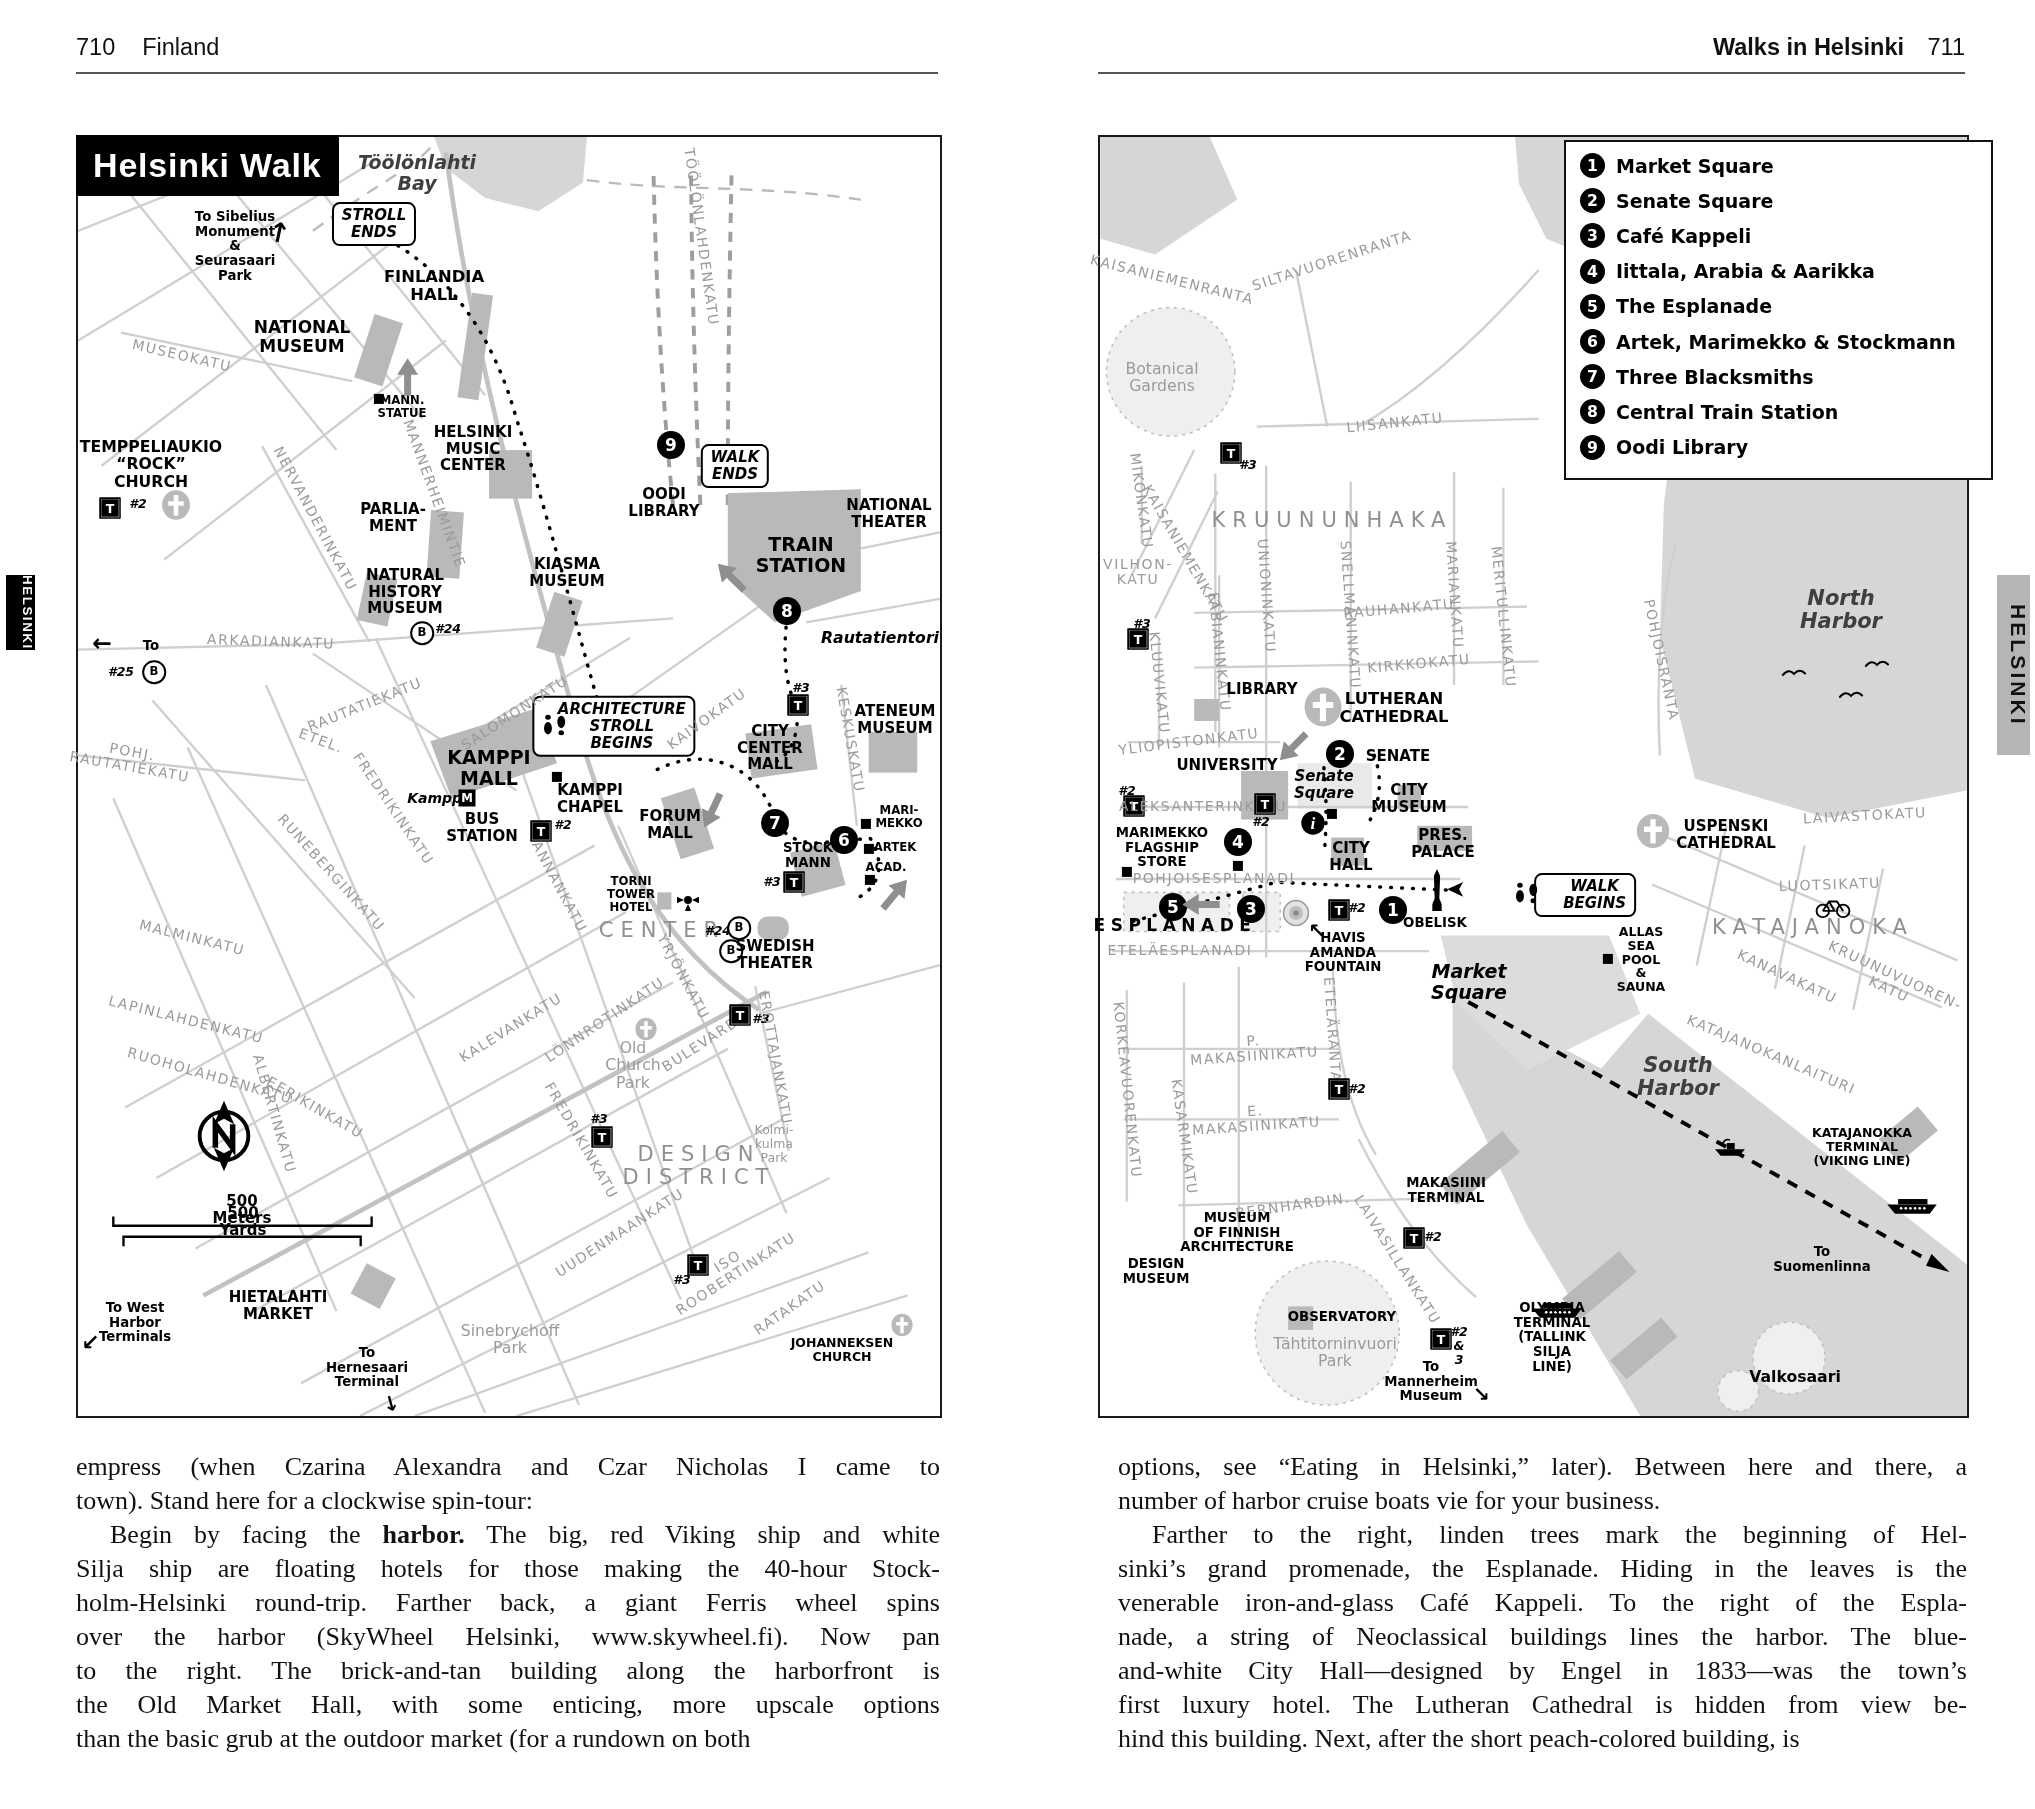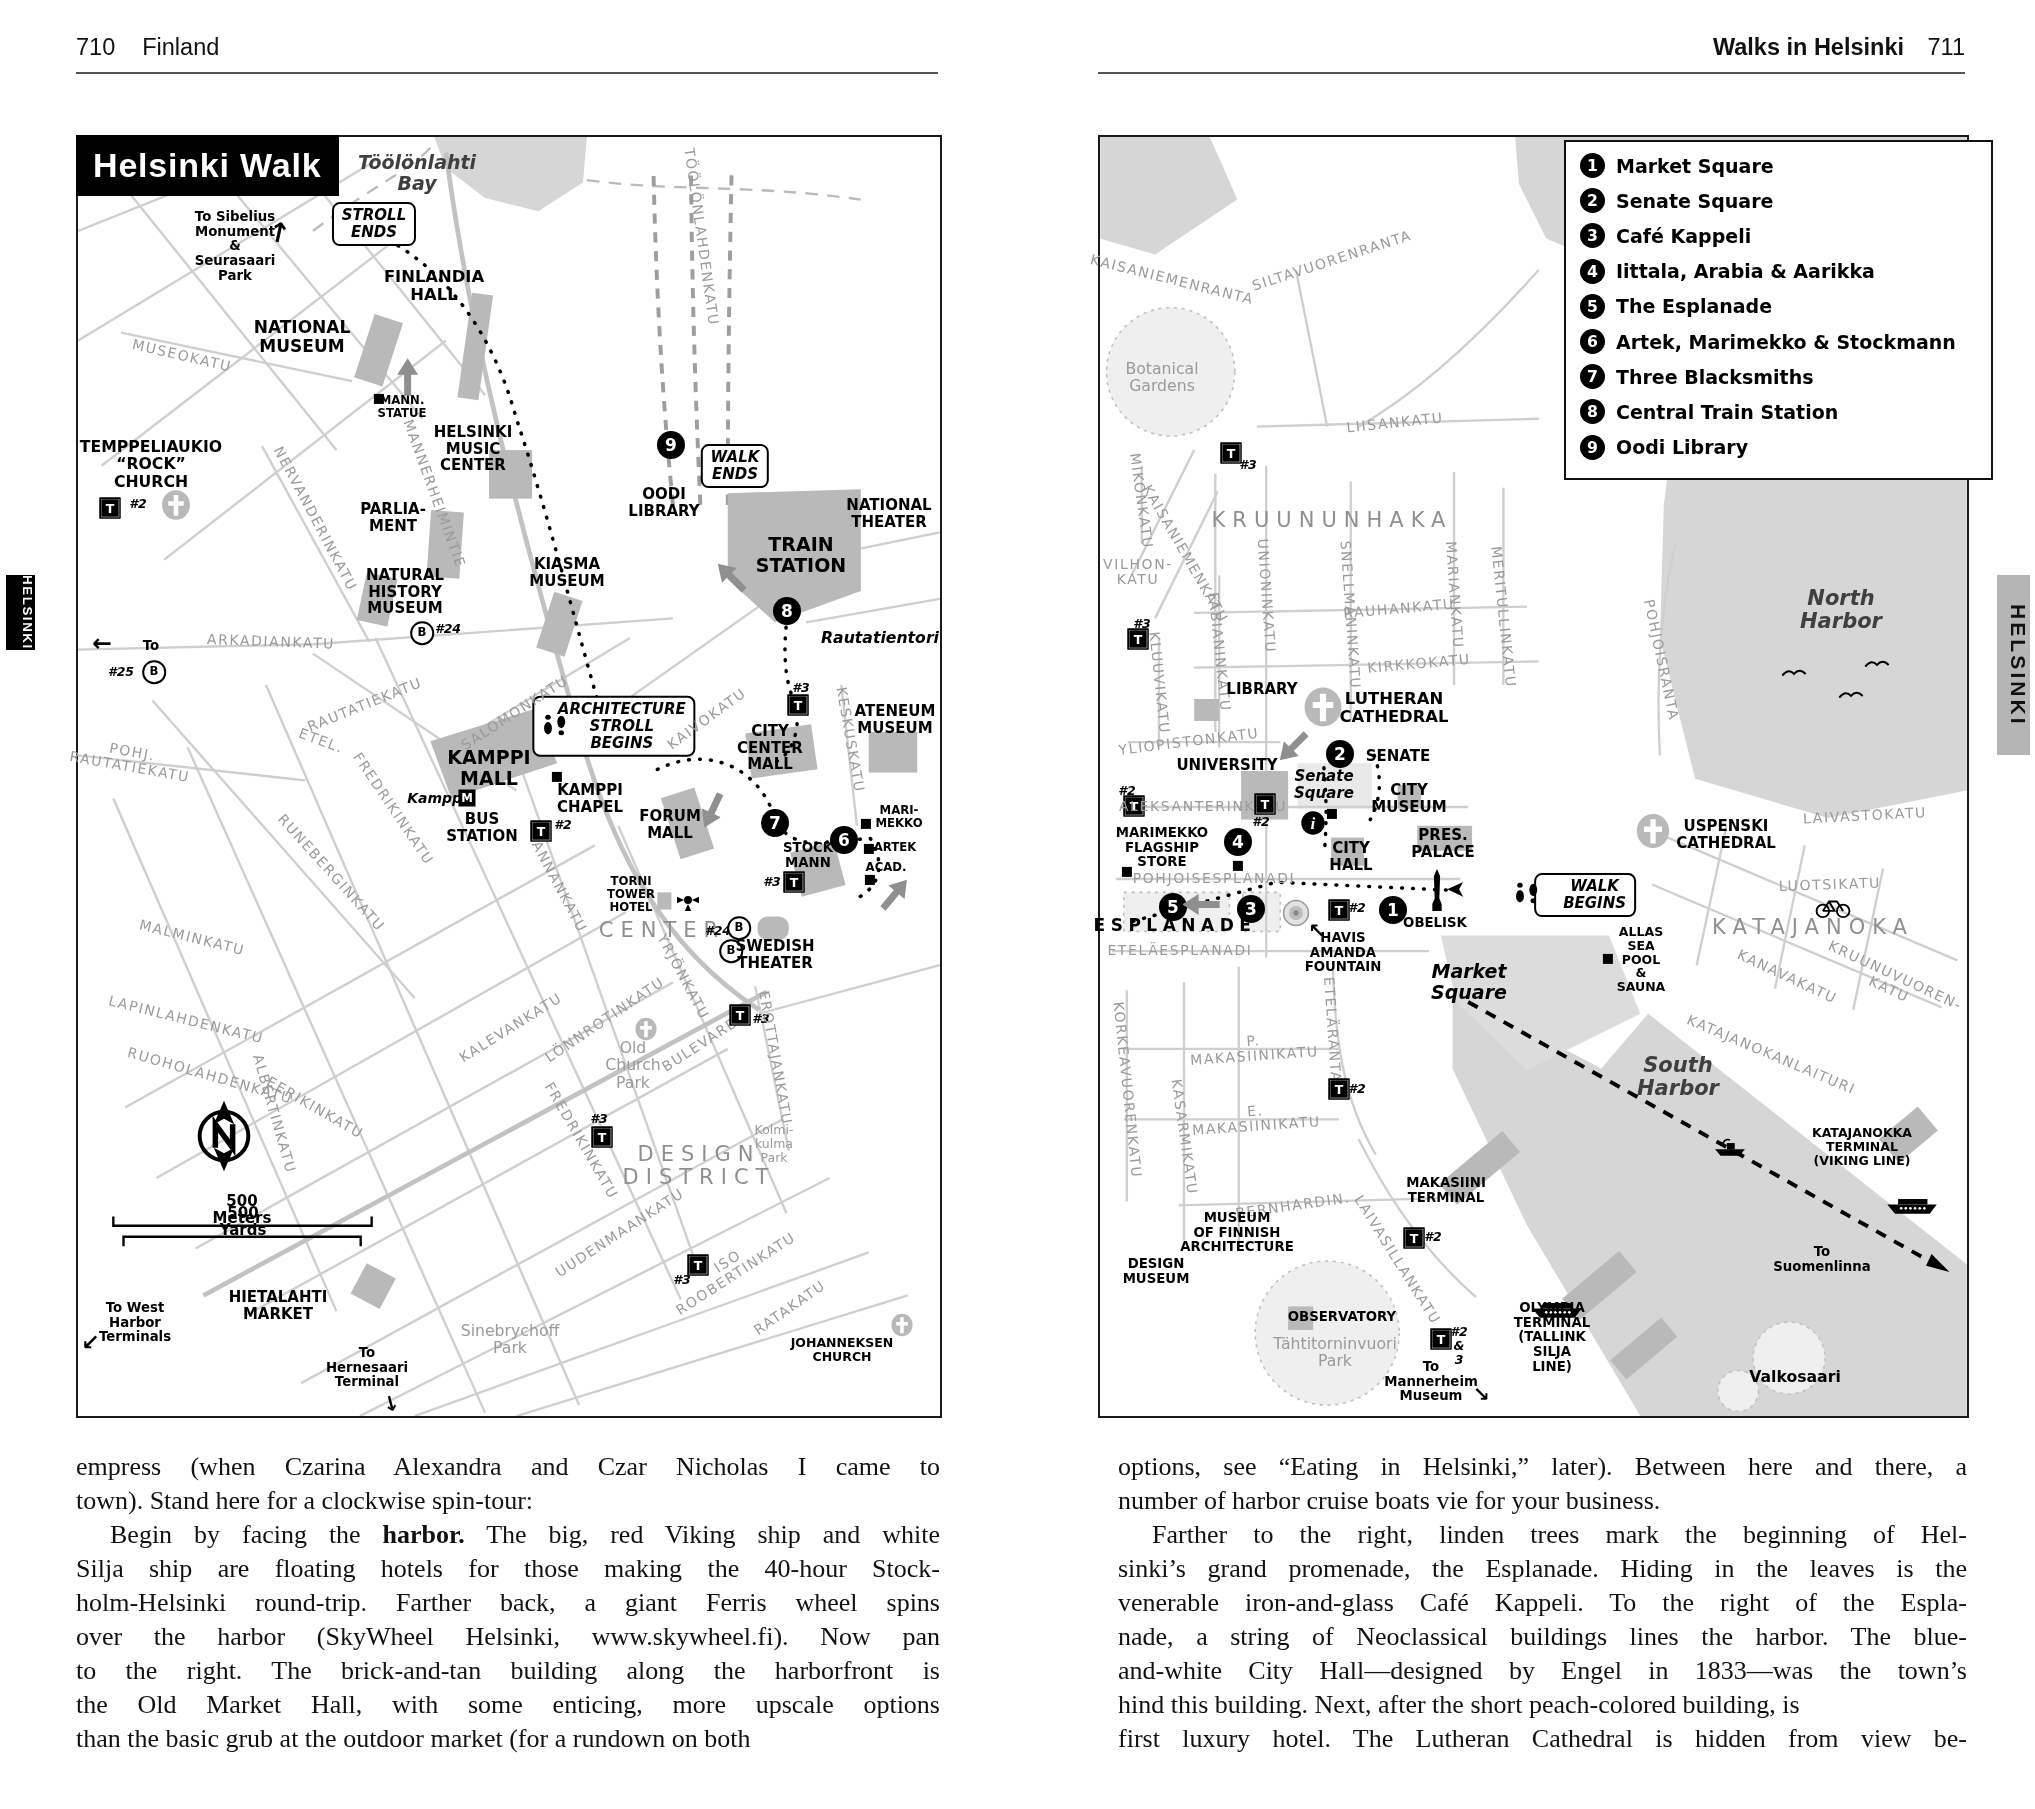--- a/index.html
+++ b/index.html
@@ -690,18 +690,18 @@
       <div class="bline last">than the basic grub at the outdoor market (for a rundown on both</div>
     </div>
   <div class="col" id="col-right">
       <div class="bline">options, see “Eating in Helsinki,” later). Between here and there, a</div>
       <div class="bline last">number of harbor cruise boats vie for your business.</div>
       <div class="bline ind">Farther to the right, linden trees mark the beginning of Hel-</div>
       <div class="bline">sinki’s grand promenade, the Esplanade. Hiding in the leaves is the</div>
       <div class="bline">venerable iron-and-glass Café Kappeli. To the right of the Espla-</div>
       <div class="bline">nade, a string of Neoclassical buildings lines the harbor. The blue-</div>
       <div class="bline">and-white City Hall—designed by Engel in 1833—was the town’s</div>
+      <div class="bline">first luxury hotel. The Lutheran Cathedral is hidden from view be-</div>
       <div class="bline last">hind this building. Next, after the short peach-colored building, is</div>
-      <div class="bline">first luxury hotel. The Lutheran Cathedral is hidden from view be-</div>
     </div>
 
 </div>
 
 
 </body></html>

